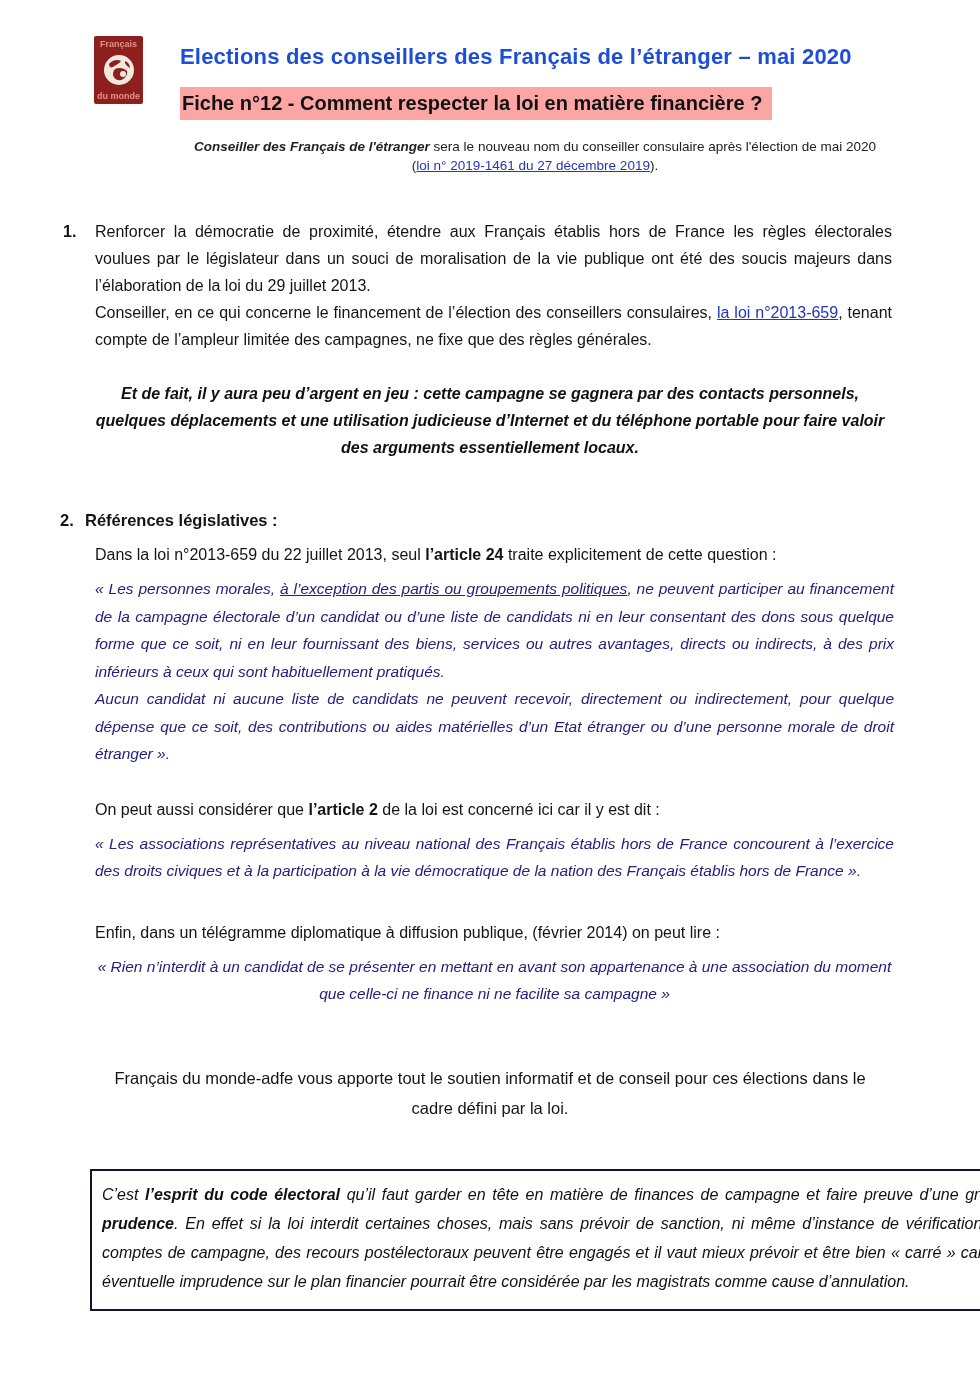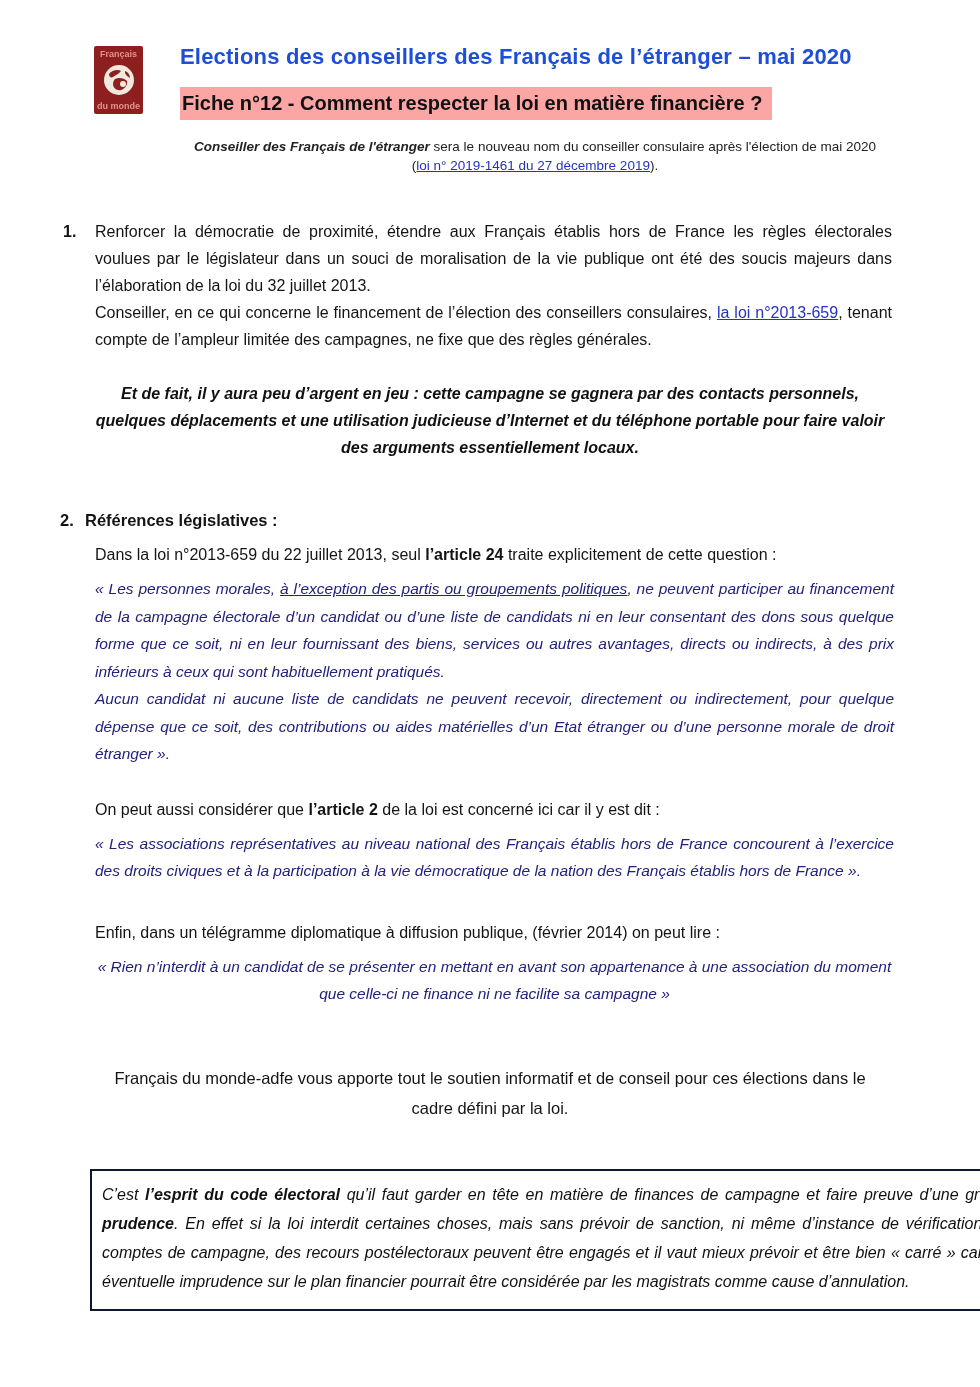--- a/index.html
+++ b/index.html
@@ -11,21 +11,21 @@
     margin: 0 auto;
     background: #ffffff;
     overflow: hidden;
     font-family: "Liberation Sans", "DejaVu Sans", sans-serif;
     color: #141414;
   }
 
   
   .header { position: relative; padding: 42px 90px 0 180px; }
   .logo {
-    position: absolute; left: 94px; top: 46px;
+    position: absolute; left: 94px; top: 36px;
     width: 49px; height: 68px;
     background: #8e1f1f;
     border-radius: 2px;
     display: flex; flex-direction: column; align-items: center; justify-content: space-between;
     padding: 3px 2px;
   }
   .logo-line { color: #e2938a; font-size: 9px; font-weight: bold; white-space: nowrap; }
   .logo-globe { width: 32px; height: 32px; display: block; }
   .page-title {
     font-size: 22px; font-weight: bold; line-height: 29px;
@@ -109,21 +109,21 @@
       <span class="hl">Fiche n°12 - Comment respecter la loi en matière financière ?</span>
     </div>
     <div class="note">
       <span class="lead">Conseiller des Français de l'étranger</span><span> sera le nouveau nom du conseiller consulaire après l'élection de mai 2020</span><br>
       <span>(</span><a>loi n° 2019-1461 du 27 décembre 2019</a><span>).</span>
     </div>
   </div>
 
   <div class="numbered body-text">
     <span class="marker">1.</span>
-    <div>Renforcer la démocratie de proximité, étendre aux Français établis hors de France les règles électorales voulues par le législateur dans un souci de moralisation de la vie publique ont été des soucis majeurs dans l’élaboration de la loi du 32 juillet 2013.</div>
+    <div>Renforcer la démocratie de proximité, étendre aux Français établis hors de France les règles électorales voulues par le législateur dans un souci de moralisation de la vie publique ont été des soucis majeurs dans l’élaboration de la loi du 29 juillet 2013.</div>
     <div>
       <span>Conseiller, en ce qui concerne le financement de l’élection des conseillers consulaires, </span><a class="body-link">la loi n°2013-659</a><span>, tenant compte de l’ampleur limitée des campagnes, ne fixe que des règles générales.</span>
     </div>
   </div>
 
   <div class="emphasis">Et de fait, il y aura peu d’argent en jeu : cette campagne se gagnera par des contacts personnels, quelques déplacements et une utilisation judicieuse d’Internet et du téléphone portable pour faire valoir des arguments essentiellement locaux.</div>
 
   <div class="sec2-heading">
     <span class="marker">2.</span>
     <span>Références législatives :</span>

